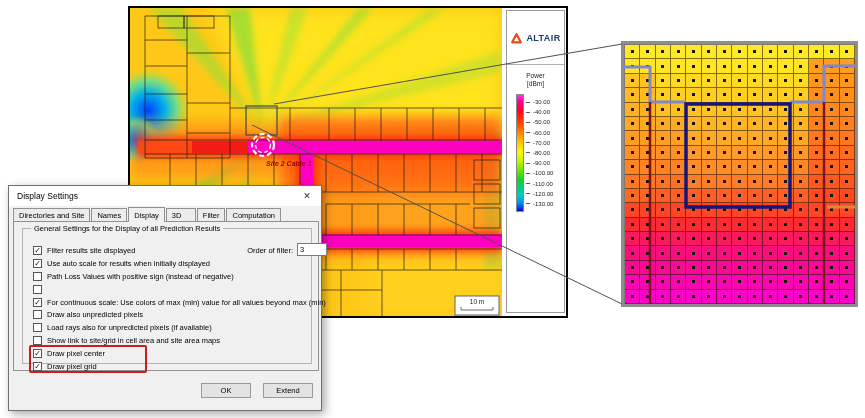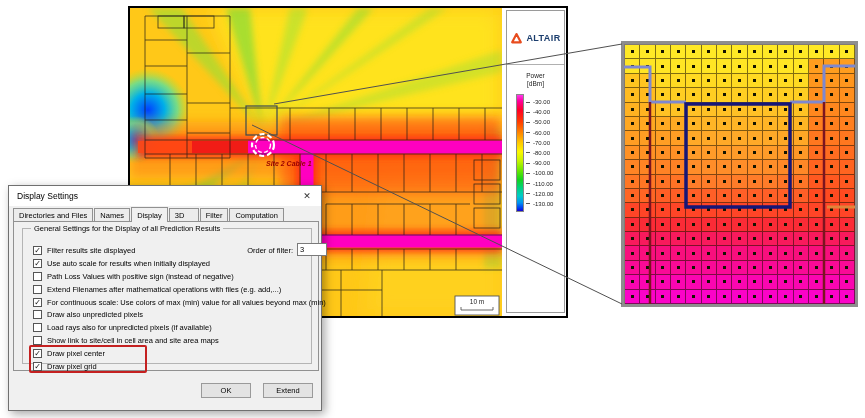--- a/index.html
+++ b/index.html
@@ -1067,21 +1067,21 @@
   <line x1="274" y1="104" x2="622" y2="44" stroke="#505050" stroke-width="1"></line>
   <line x1="252" y1="125" x2="622" y2="304" stroke="#505050" stroke-width="1"></line>
 </svg>
 
 <div class="dialog">
   <div class="titlebar">
     <span class="title">Display Settings</span>
     <span class="close-btn">✕</span>
   </div>
   <div class="tabstrip" id="tabstrip">
-      <span class="tab">Directories and Files</span>
+      <span class="tab">Directories and Site</span>
       <span class="tab">Names</span>
       <span class="tab active">Display</span>
       <span class="tab wide">3D</span>
       <span class="tab">Filter</span>
       <span class="tab">Computation</span>
     </div>
   <div class="tabpage">
     <div class="groupbox">
       <span class="grouplabel">General Settings for the Display of all Prediction Results</span>
       <div class="checks" id="checks">
@@ -1092,37 +1092,36 @@
           <div class="chkrow">
             <span class="chkbox">✓</span>
             <span class="chklbl">Use auto scale for results when initially displayed</span>
           </div>
           <div class="chkrow">
             <span class="chkbox"></span>
             <span class="chklbl">Path Loss Values with positive sign (instead of negative)</span>
           </div>
           <div class="chkrow">
             <span class="chkbox"></span>
-            <span class="chklbl">Extend Filenames after mathematical operations with files (e.g. add,...)</span>
           </div>
           <div class="chkrow">
             <span class="chkbox">✓</span>
             <span class="chklbl">For continuous scale: Use colors of max (min) value for all values beyond max (min)</span>
           </div>
           <div class="chkrow">
             <span class="chkbox"></span>
             <span class="chklbl">Draw also unpredicted pixels</span>
           </div>
           <div class="chkrow">
             <span class="chkbox"></span>
             <span class="chklbl">Load rays also for unpredicted pixels (if available)</span>
           </div>
           <div class="chkrow">
             <span class="chkbox"></span>
-            <span class="chklbl">Show link to site/cell in cell area and site area maps</span>
+            <span class="chklbl">Show link to site/grid in cell area and site area maps</span>
           </div>
           <div class="chkrow">
             <span class="chkbox">✓</span>
             <span class="chklbl">Draw pixel center</span>
           </div>
           <div class="chkrow">
             <span class="chkbox">✓</span>
             <span class="chklbl">Draw pixel grid</span>
           </div>
         </div>

